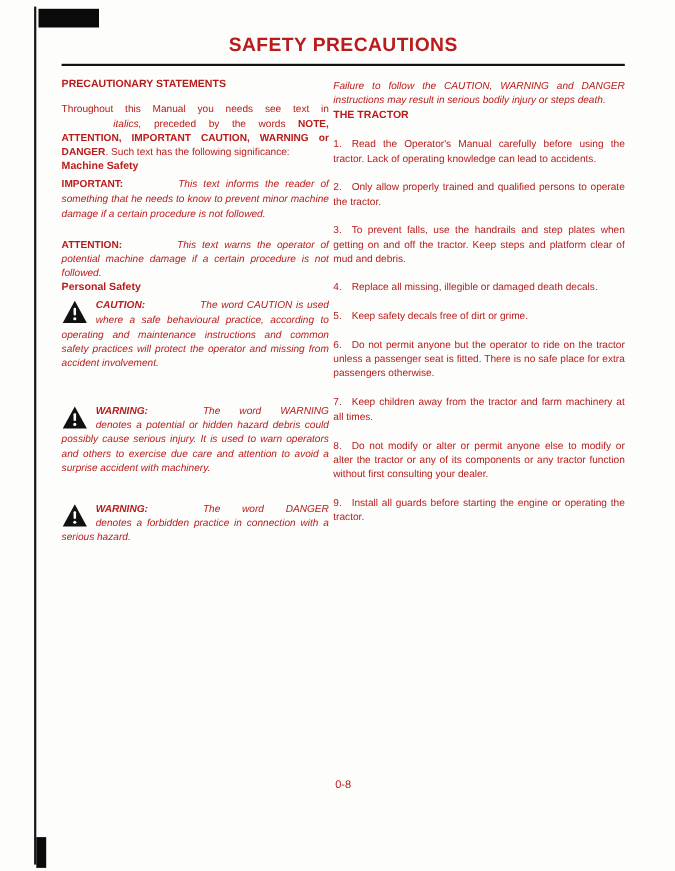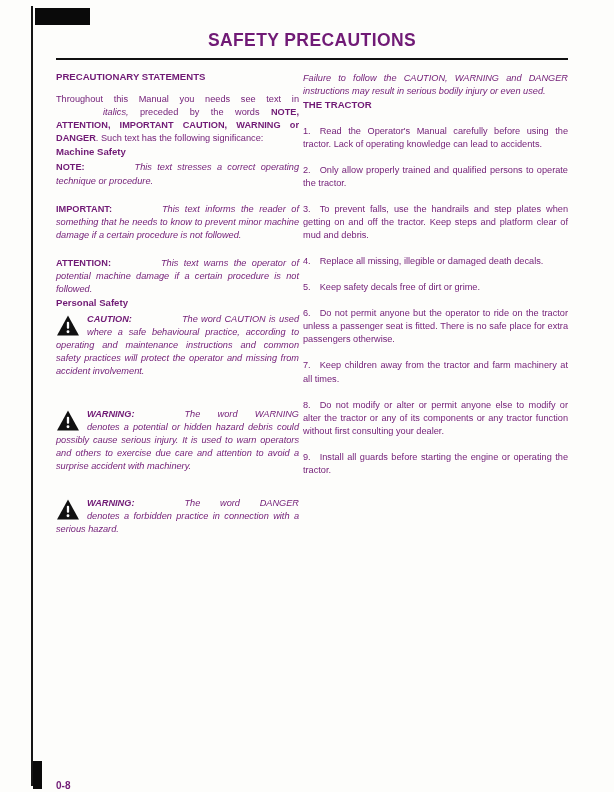--- a/index.html
+++ b/index.html
@@ -1,21 +1,21 @@
 <!DOCTYPE html>
 <html><head>
 <meta charset="utf-8">
 <style>
   html,body{margin:0;padding:0;background:#e8e8e6;}
   .page{
     position:relative;
     width:614px;height:792px;
     background:#fdfdfb;
     font-family:"Liberation Sans", sans-serif;
-    color:#701a75;
+    color:#b91c1c;
     overflow:hidden;
     margin:0 auto;
   }
   
   .corner-bar{position:absolute;left:35px;top:8px;width:55px;height:17px;background:#0a0a0a;}
   .left-line{position:absolute;left:31px;top:6px;width:2px;height:780px;background:#161616;}
   .bottom-mark{position:absolute;left:33px;top:761px;width:9px;height:28px;background:#0a0a0a;}
 
   .content{position:absolute;left:56px;top:30px;width:512px;}
   .title{
@@ -47,22 +47,22 @@
   .tri{float:left;width:24px;height:21px;margin:2px 7px 2px 0;}
   .tri svg{display:block;width:24px;height:21px;}
 
   
   .h-tractor{margin-top:36px;}
   .num-item{margin-top:13px !important;}
   .num-item .num{padding-right:9px;}
   .right .intro{margin-top:2px !important;}
 
   .page-num{
-    position:absolute;left:56px;top:780px;width:512px;
-    font-size:10px;font-weight:bold;
+    position:absolute;left:56px;top:708px;width:512px;
+    text-align:center;font-size:10px;font-weight:normal;
   }
 </style>
 </head>
 <body>
 
 <div class="page">
   <div class="corner-bar"></div>
   <div class="left-line"></div>
   <div class="bottom-mark"></div>
 
@@ -72,21 +72,20 @@
 
     <div class="columns">
 
       <div class="col left">
         <h2>PRECAUTIONARY STATEMENTS</h2>
 
         <p class="intro"><span>Throughout this Manual you needs see text in </span><span class="it">italics,</span><span> preceded by the words </span><span class="bold">NOTE, ATTENTION, IMPORTANT CAUTION, WARNING or DANGER</span><span>. Such text has the following significance:</span></p>
 
         <h2 class="h-machine">Machine Safety</h2>
 
-        <p class="m-item"><span class="lbl">NOTE:</span><span class="it">This text stresses a correct operating technique or procedure.</span></p>
 
         <p class="m-item"><span class="lbl">IMPORTANT:</span><span class="it">This text informs the reader of something that he needs to know to prevent minor machine damage if a certain procedure is not followed.</span></p>
 
         <p class="m-item"><span class="lbl">ATTENTION:</span><span class="it">This text warns the operator of potential machine damage if a certain procedure is not followed.</span></p>
 
         <h2 class="h-personal">Personal Safety</h2>
 
         <div class="alert">
           <span class="tri">
               <svg viewBox="0 0 24 22" xmlns="http://www.w3.org/2000/svg">
@@ -112,21 +111,21 @@
               <svg viewBox="0 0 24 22" xmlns="http://www.w3.org/2000/svg">
                 <path d="M12 0.5 L23.5 21.5 L0.5 21.5 Z" fill="#111"></path>
                 <rect x="10.8" y="7" width="2.4" height="7.4" rx="1" fill="#fff"></rect>
                 <circle cx="12" cy="17.6" r="1.5" fill="#fff"></circle>
               </svg>
             </span><span class="lbl italic">WARNING:</span><span class="it">The word DANGER denotes a forbidden practice in connection with a serious hazard.</span>
         </div>
       </div>
 
       <div class="col right">
-        <p class="intro it">Failure to follow the CAUTION, WARNING and DANGER instructions may result in serious bodily injury or even used.</p>
+        <p class="intro it">Failure to follow the CAUTION, WARNING and DANGER instructions may result in serious bodily injury or steps death.</p>
 
         <h2 class="h-tractor">THE TRACTOR</h2>
 
         <p class="num-item"><span class="num">1.</span><span>Read the Operator's Manual carefully before using the tractor. Lack of operating knowledge can lead to accidents.</span></p>
         <p class="num-item"><span class="num">2.</span><span>Only allow properly trained and qualified persons to operate the tractor.</span></p>
         <p class="num-item"><span class="num">3.</span><span>To prevent falls, use the handrails and step plates when getting on and off the tractor. Keep steps and platform clear of mud and debris.</span></p>
         <p class="num-item"><span class="num">4.</span><span>Replace all missing, illegible or damaged death decals.</span></p>
         <p class="num-item"><span class="num">5.</span><span>Keep safety decals free of dirt or grime.</span></p>
         <p class="num-item"><span class="num">6.</span><span>Do not permit anyone but the operator to ride on the tractor unless a passenger seat is fitted. There is no safe place for extra passengers otherwise.</span></p>
         <p class="num-item"><span class="num">7.</span><span>Keep children away from the tractor and farm machinery at all times.</span></p>

